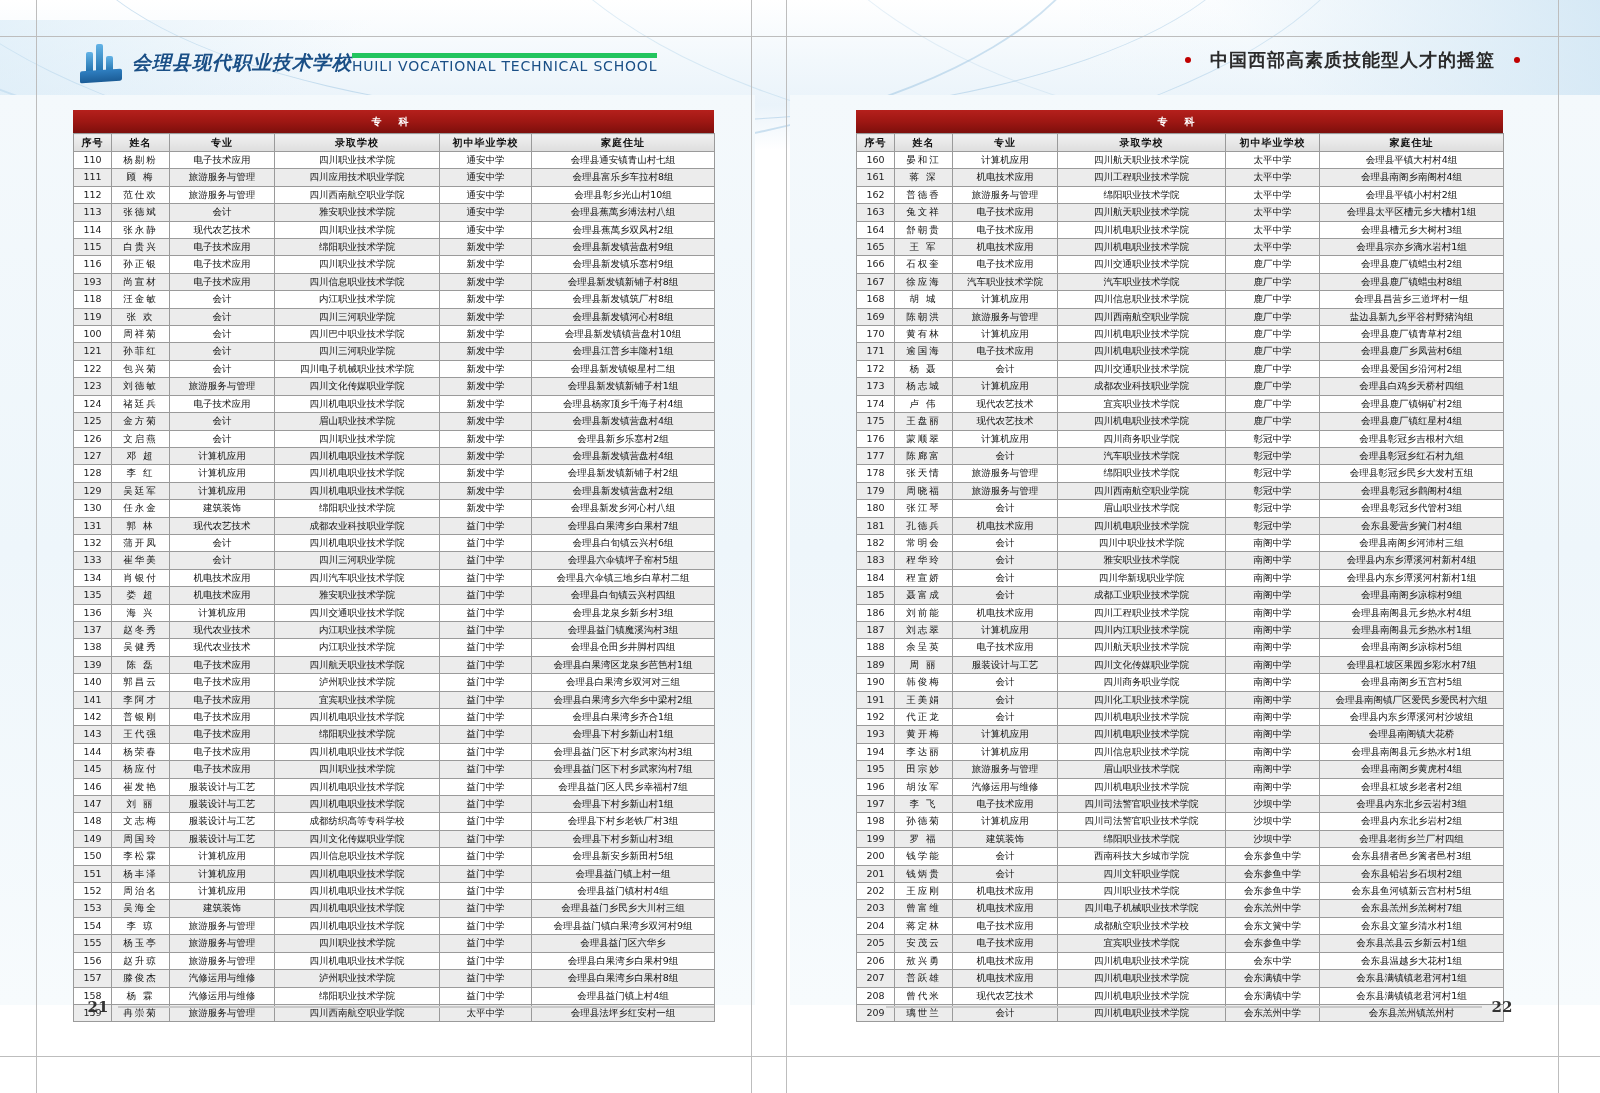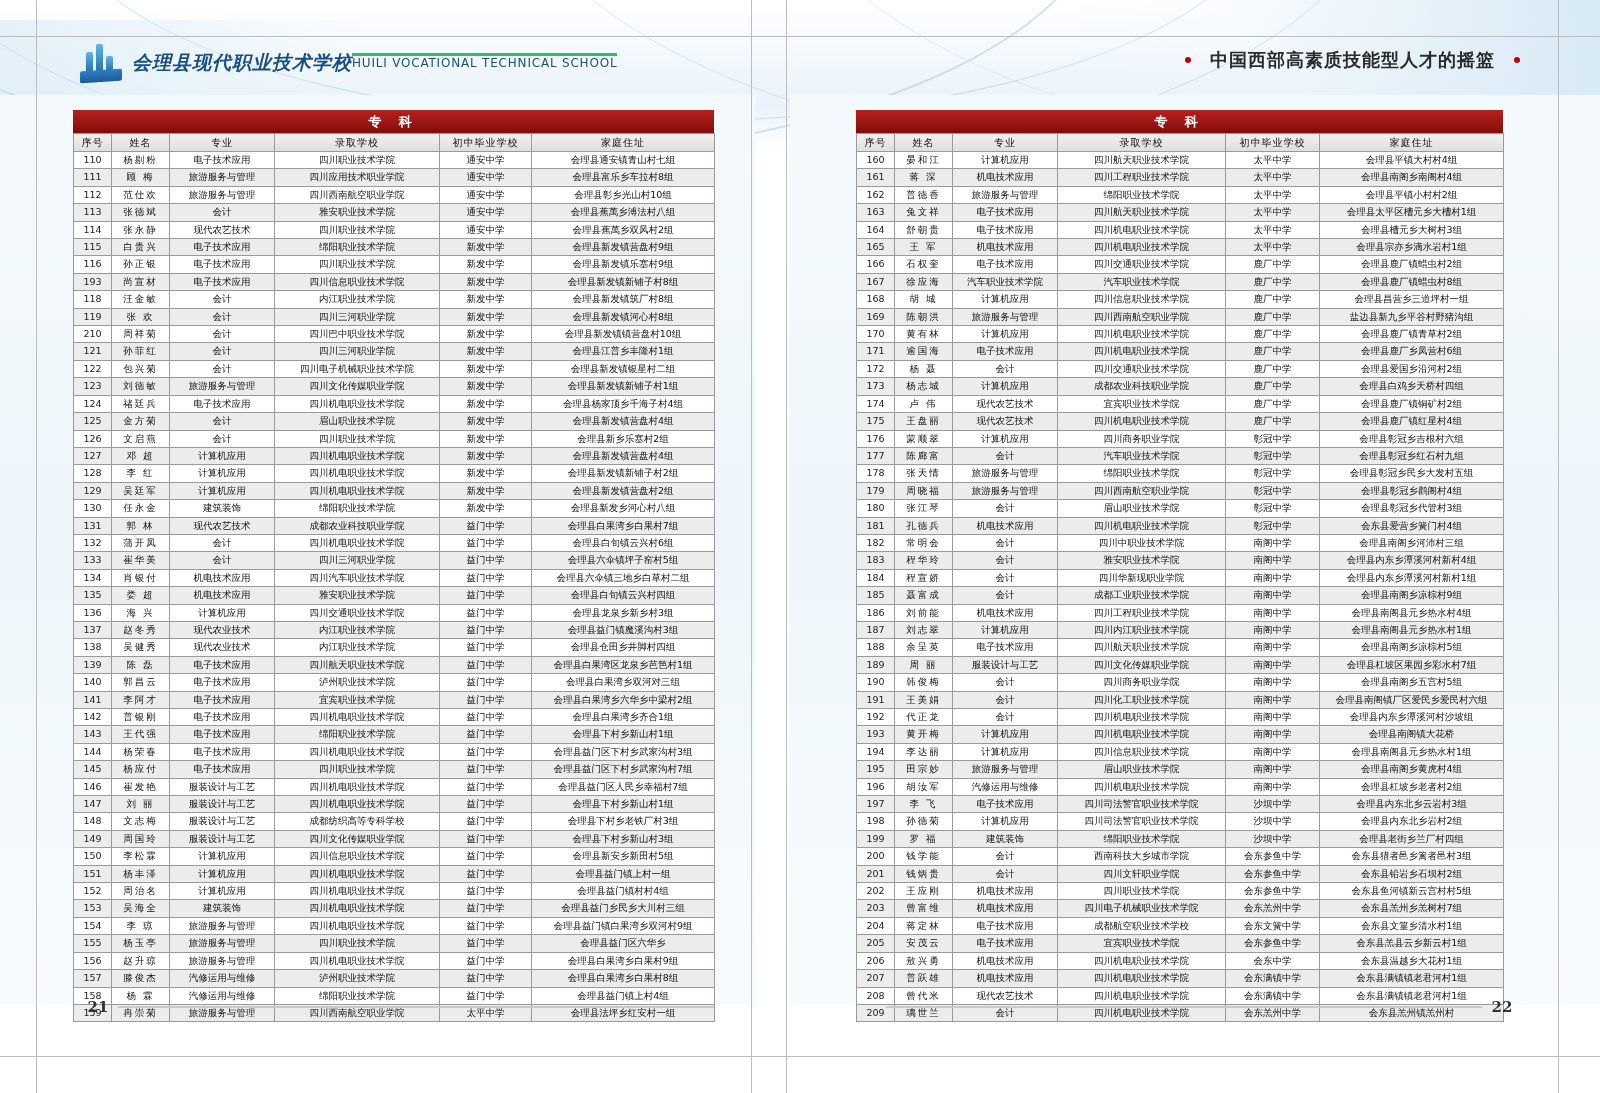--- a/index.html
+++ b/index.html
@@ -67,59 +67,59 @@
   .logo-mark .p1{left:8px;height:20px;}
   .logo-mark .p2{left:18px;height:28px;}
   .logo-mark .p3{left:28px;height:16px;}
   .logo-text{display:flex;justify-content:center;}
   .logo-cn{
     font-family:"DejaVu Serif","Liberation Serif",serif;
     font-size:19px;font-weight:bold;color:#1a4f86;letter-spacing:1px;
     font-style:italic;
   }
   .logo-en{
-    font-size:12px;color:#1a4f86;letter-spacing:0.8px;margin-top:3px;
-    border-top:3px solid #22c55e;padding-top:0;
+    font-size:14px;color:#1a4f86;letter-spacing:0.8px;margin-top:3px;
+    border-top:5px solid #22c55e;padding-top:0;
   }
   .slogan{
     position:absolute;right:80px;top:48px;
     font-family:"DejaVu Serif","Liberation Serif",serif;
     font-size:18px;font-weight:bold;color:#2b2b2b;letter-spacing:1px;
     display:flex;align-items:center;gap:19px;
   }
   .dot{width:6px;height:6px;border-radius:50%;background:#c00000;display:inline-block;}
 
   
   .band{
     position:absolute;height:23px;
     background:linear-gradient(180deg,#b5201c 0%,#9e1713 50%,#7d0f0c 100%);
     color:#fff;display:flex;align-items:center;justify-content:center;
-    font-family:Liberation Serif, serif;
-    font-size:13px;font-weight:bold;letter-spacing:7px;
+    font-family:Liberation Sans, sans-serif;
+    font-size:10px;font-weight:bold;letter-spacing:7px;
   }
   .band-l{left:73px;top:110px;width:641px;}
   .band-r{left:856px;top:110px;width:647px;}
 
   
   table{border-collapse:collapse;position:absolute;table-layout:fixed;}
   table td,table th{
     border:1px solid #9a9a9a;
     font-size:9.5px;
     color:#111;
     text-align:center;
     height:16.4px;
     line-height:16.4px;
     padding:0;
     white-space:nowrap;
     overflow:hidden;
     font-family:"DejaVu Sans","Liberation Sans",sans-serif;
   }
   table th{
     background:linear-gradient(180deg,#f0f0f0,#dedede);
-    font-weight:normal;font-size:10px;height:17px;line-height:17px;
+    font-weight:bold;font-size:10px;height:17px;line-height:17px;
     letter-spacing:1px;
   }
   tbody tr:nth-child(odd) td{background:#ffffff;}
   tbody tr:nth-child(even) td{background:#ececec;}
   td.idx{font-size:9.5px;color:#222;}
   td.name{letter-spacing:2px;}
 
   .tbl-l{left:73px;top:133px;width:641px;}
   .tbl-r{left:856px;top:133px;width:647px;}
 
@@ -277,21 +277,21 @@
       </tr>
       <tr>
         <td class="idx">119</td>
         <td class="name">张 欢</td>
         <td>会计</td>
         <td>四川三河职业学院</td>
         <td>新发中学</td>
         <td>会理县新发镇河心村8组</td>
       </tr>
       <tr>
-        <td class="idx">210</td>
+        <td class="idx">100</td>
         <td class="name">周祥菊</td>
         <td>会计</td>
         <td>四川巴中职业技术学院</td>
         <td>新发中学</td>
         <td>会理县新发镇镇营盘村10组</td>
       </tr>
       <tr>
         <td class="idx">121</td>
         <td class="name">孙菲红</td>
         <td>会计</td>

